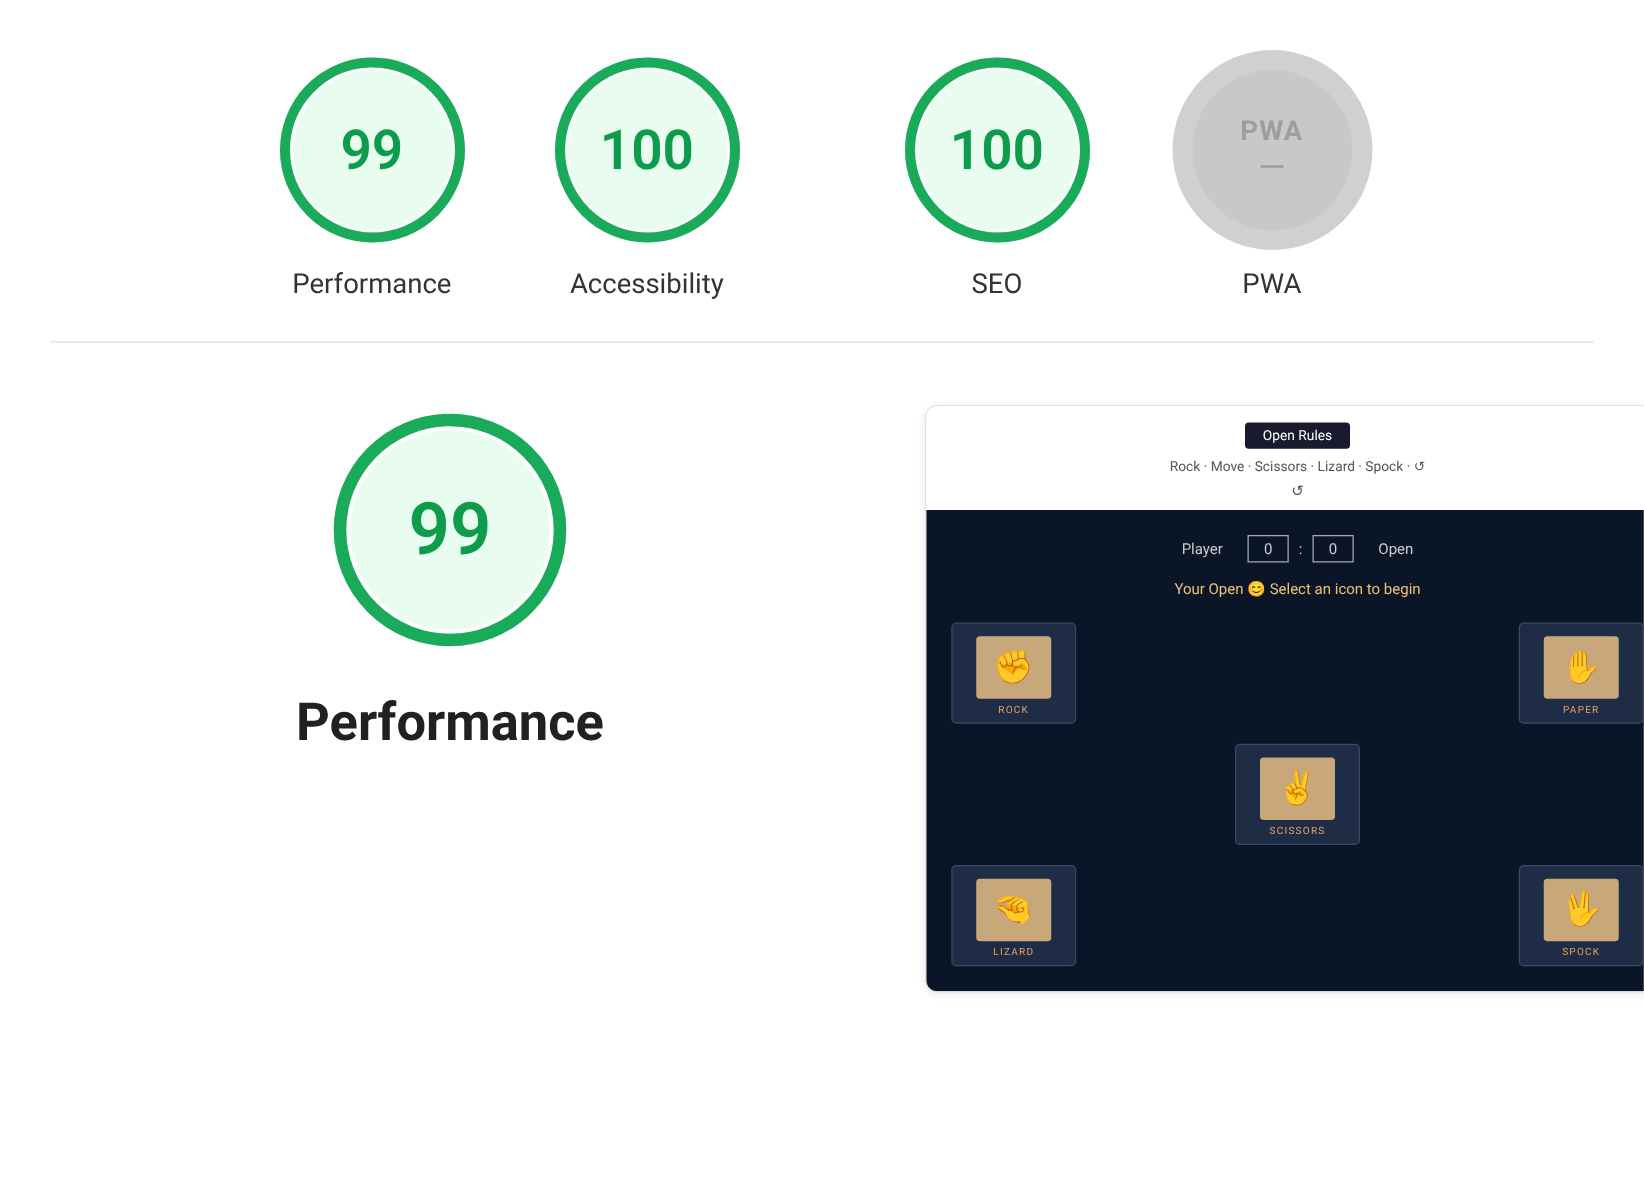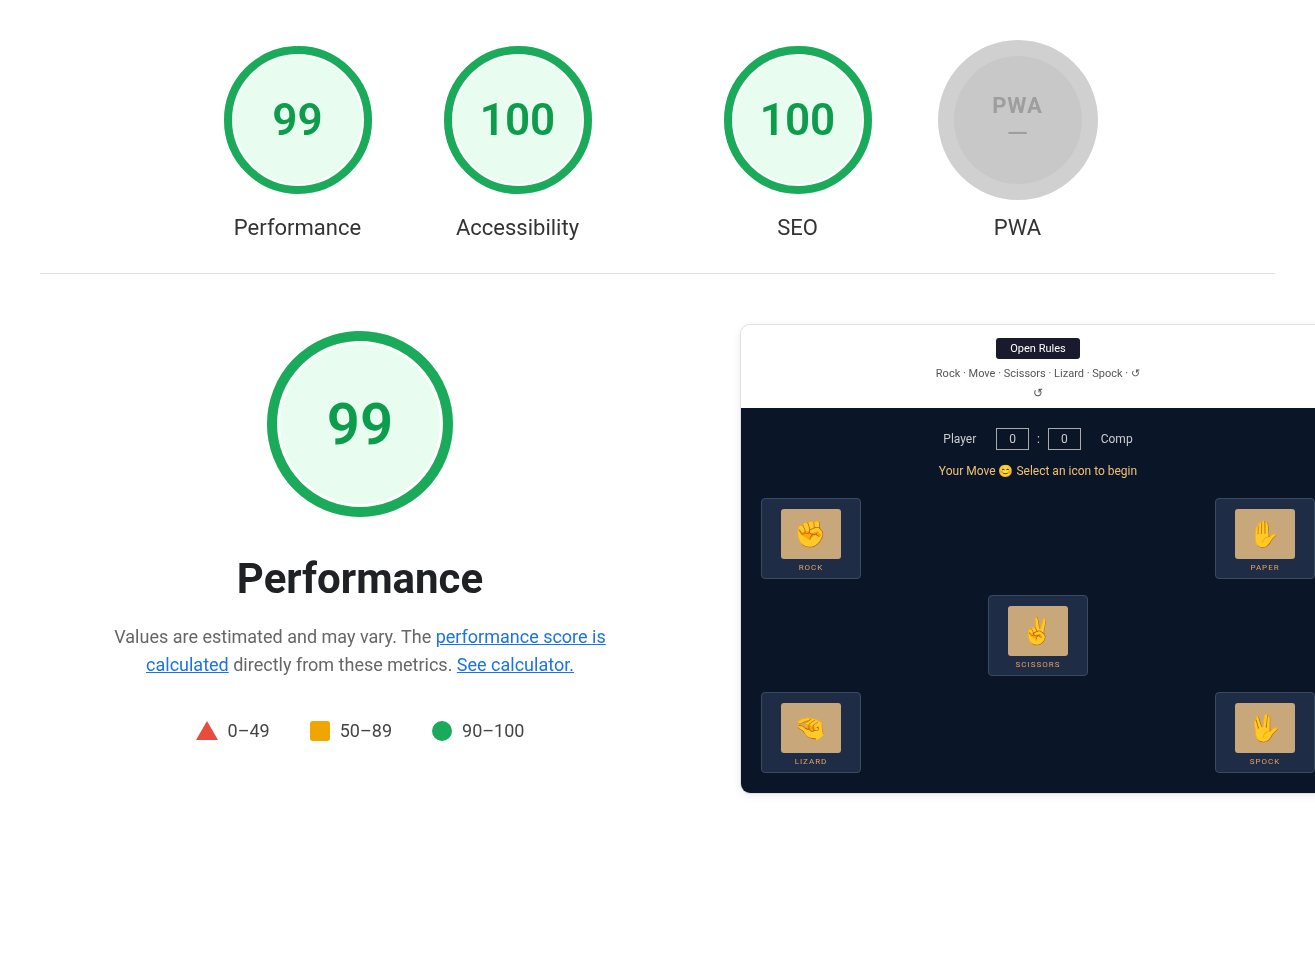--- a/index.html
+++ b/index.html
@@ -404,41 +404,21 @@
         <circle cx="100" cy="100" r="88" fill="none" stroke="#e0e0e0" stroke-width="10"></circle>
         <circle cx="100" cy="100" r="88" fill="none" stroke="#1aab5a" stroke-width="10" stroke-dasharray="549 553" stroke-linecap="round"></circle>
       </svg>
       <div class="inner">
         <span class="number" style="font-size:58px; font-weight:600; color:#0d9c4c;">99</span>
       </div>
     </div>
 
     <h2 class="perf-title">Performance</h2>
 
-    <p class="perf-desc">
-      <span>Values are estimated and may vary. The</span>
-      <a href="#">performance score is calculated</a>
-      <span> directly from these
-      metrics. </span><a href="#">See calculator.</a>
-    </p>
-
-    <div class="legend">
-      <div class="legend-item">
-        <div class="legend-triangle"></div>
-        <span>0–49</span>
-      </div>
-      <div class="legend-item">
-        <div class="legend-square"></div>
-        <span>50–89</span>
-      </div>
-      <div class="legend-item">
-        <div class="legend-dot" style="background:#1aab5a;"></div>
-        <span>90–100</span>
-      </div>
-    </div>
+
   </div>
 
   <div class="divider-vertical"></div>
 
   <div class="right-panel">
     <div class="game-preview">
 
       <div class="game-header">
         <div>
           <span class="open-rules-btn">Open Rules</span>
@@ -448,24 +428,24 @@
       </div>
 
       <div class="game-body">
         <div class="score-display">
           <span>Player</span>
           <div class="score-boxes">
             <span class="score-box">0</span>
             <span class="score-colon">:</span>
             <span class="score-box">0</span>
           </div>
-          <span>Comp</span>
+          <span>Open</span>
         </div>
 
-        <div class="your-move">Your Move 😊 Select an icon to begin</div>
+        <div class="your-move">Your Open 😊 Select an icon to begin</div>
 
         <div class="hand-row-1">
           <div class="hand-card">
             <div class="hand-icon-img">✊</div>
             <span class="hand-label">ROCK</span>
           </div>
           <div class="hand-card">
             <div class="hand-icon-img">✋</div>
             <span class="hand-label">PAPER</span>
           </div>

